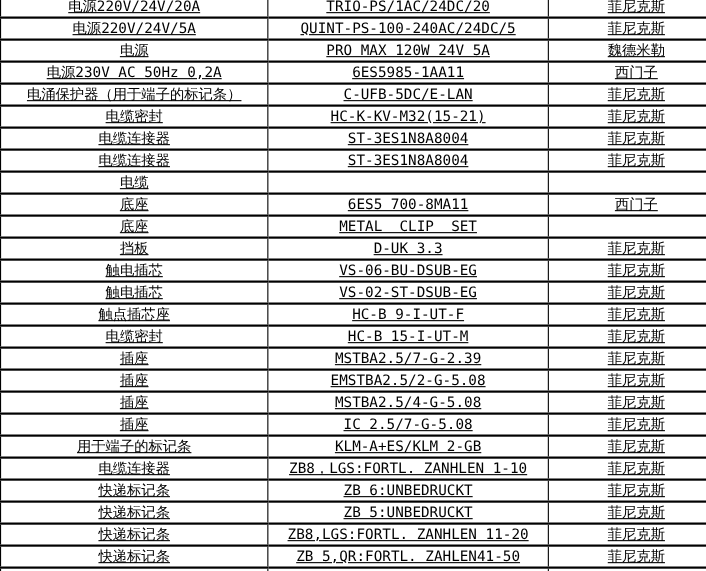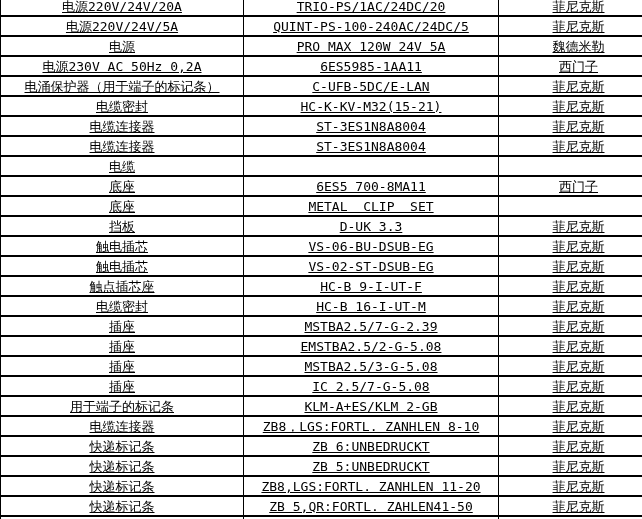--- a/index.html
+++ b/index.html
@@ -126,51 +126,51 @@
     <td>VS-02-ST-DSUB-EG</td>
     <td>菲尼克斯</td>
   </tr>
         <tr>
     <td>触点插芯座</td>
     <td>HC-B 9-I-UT-F</td>
     <td>菲尼克斯</td>
   </tr>
         <tr>
     <td>电缆密封</td>
-    <td>HC-B 16-I-UT-M</td>
+    <td>HC-B 15-I-UT-M</td>
     <td>菲尼克斯</td>
   </tr>
         <tr>
     <td>插座</td>
     <td>MSTBA2.5/7-G-2.39</td>
     <td>菲尼克斯</td>
   </tr>
         <tr>
     <td>插座</td>
     <td>EMSTBA2.5/2-G-5.08</td>
     <td>菲尼克斯</td>
   </tr>
         <tr>
     <td>插座</td>
-    <td>MSTBA2.5/3-G-5.08</td>
+    <td>MSTBA2.5/4-G-5.08</td>
     <td>菲尼克斯</td>
   </tr>
         <tr>
     <td>插座</td>
     <td>IC 2.5/7-G-5.08</td>
     <td>菲尼克斯</td>
   </tr>
         <tr>
     <td>用于端子的标记条</td>
     <td>KLM-A+ES/KLM 2-GB</td>
     <td>菲尼克斯</td>
   </tr>
         <tr>
     <td>电缆连接器</td>
-    <td>ZB8，LGS:FORTL. ZANHLEN 8-10</td>
+    <td>ZB8，LGS:FORTL. ZANHLEN 1-10</td>
     <td>菲尼克斯</td>
   </tr>
         <tr>
     <td>快递标记条</td>
     <td>ZB 6:UNBEDRUCKT</td>
     <td>菲尼克斯</td>
   </tr>
         <tr>
     <td>快递标记条</td>
     <td>ZB 5:UNBEDRUCKT</td>

